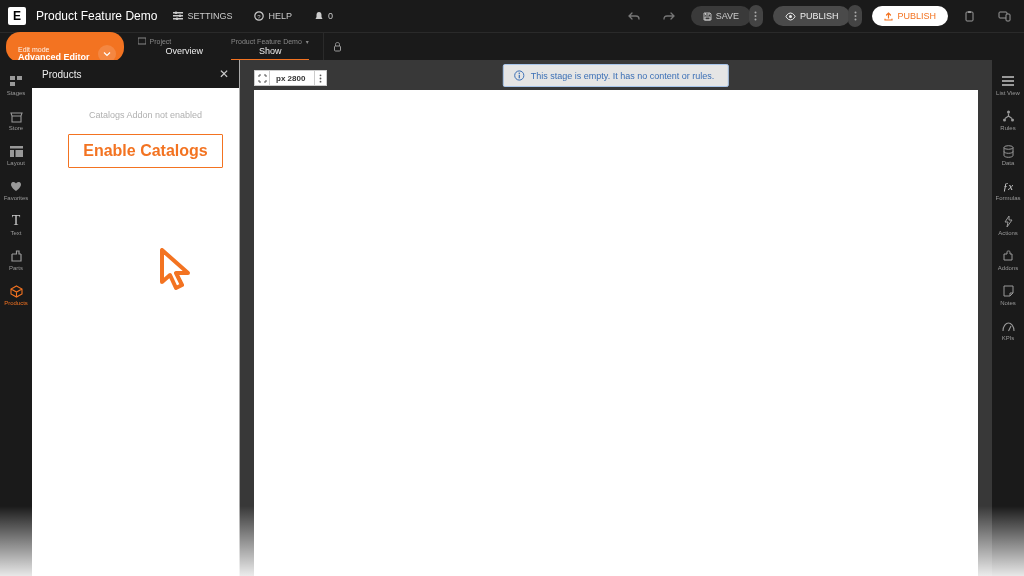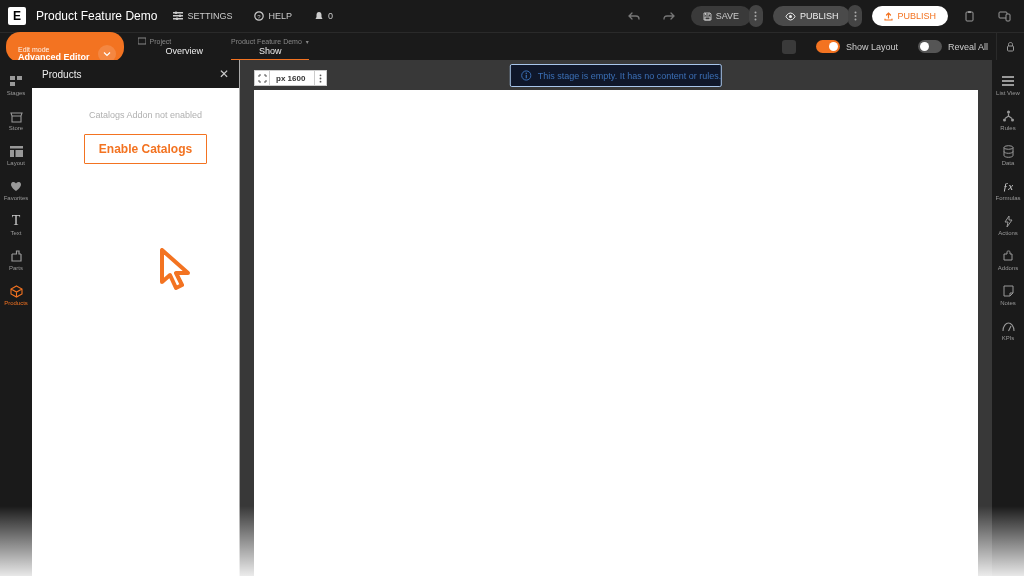--- a/index.html
+++ b/index.html
@@ -38,30 +38,30 @@
   .left-rail { width: 32px; background: #1a1a1a; display: flex; flex-direction: column; align-items: center; padding-top: 8px; gap: 2px; }
   .rail-item { width: 32px; padding: 6px 0 5px; display: flex; flex-direction: column; align-items: center; gap: 2px; cursor: pointer; color: #999; }
   .rail-item.active { color: #f37321; }
   .rail-item .ri-label { font-size: 6px; }
   .rail-icon { width: 14px; height: 14px; display:flex; align-items:center; justify-content:center; }
 
   .panel { width: 208px; background: #fff; color: #333; display: flex; flex-direction: column; border-right: 1px solid #aaa; }
   .panel-head { background: #1a1a1a; color: #eee; padding: 7px 10px; display: flex; align-items: center; justify-content: space-between; font-size: 10px; }
   .panel-body { padding: 22px 12px; display: flex; flex-direction: column; align-items: center; gap: 14px; margin-left: 20px; }
   .addon-text { font-size: 9px; color: #b0b0b0; }
-  .enable-btn { border: 1px solid #f37321; color: #f37321; background: #fff; padding: 7px 14px; font-size: 12px; font-weight: 600; cursor: pointer; border-radius: 1px; }
+  .enable-btn { border: 1px solid #f37321; color: #f37321; background: #fff; padding: 7px 14px; font-size: 16px; font-weight: 600; cursor: pointer; border-radius: 1px; }
   .cursor-svg { position: absolute; left: 158px; top: 188px; pointer-events: none; }
 
   .canvas-wrap { flex: 1; background: #383838; position: relative; padding: 10px 14px; }
   .ruler-bar { position: absolute; top: 10px; left: 14px; display: flex; align-items: center; gap: 0; }
   .ruler-btn { width: 16px; height: 16px; background: #fff; border: 1px solid #ccc; display:flex; align-items:center; justify-content:center; color:#333; font-size:8px; }
   .ruler-px { height: 16px; background: #fff; border: 1px solid #ccc; border-left: none; padding: 0 6px; font-size: 8px; color: #333; display:flex; align-items:center; flex-shrink:0;}
   .ruler-dots { width: 12px; height: 16px; background: #fff; border: 1px solid #ccc; border-left:none; display:flex; align-items:center; justify-content:center; color:#555;}
   .stage { position: absolute; top: 30px; left: 14px; right: 14px; bottom: 0; background: #fff; }
-  .banner { position: absolute; top: 4px; left: 50%; transform: translateX(-50%); background: #0f172a; border: 1px solid #a8c5ea; color: #3b6fb5; padding: 5px 0 5px 10px; font-size: 9px; border-radius: 2px; display: flex; align-items: center; gap: 6px; z-index: 5; }
+  .banner { position: absolute; top: 4px; left: 50%; transform: translateX(-50%); background: #e5e5e5; border: 1px solid #a8c5ea; color: #3b6fb5; padding: 5px 14px 5px 10px; font-size: 9px; border-radius: 2px; display: flex; align-items: center; gap: 6px; z-index: 5; }
   .fade { position:absolute; left:0; right:0; bottom:0; height:70px; background: linear-gradient(to top, rgba(255,255,255,.9), transparent); pointer-events:none; }
 
   .right-rail { width: 32px; background: #1a1a1a; display: flex; flex-direction: column; align-items: center; padding-top: 8px; gap: 2px; }
   .close-x { cursor:pointer; font-size: 12px; color:#ccc; }
   svg { display: block; }
 </style>
 </head>
 <body>
 
 <div class="topbar">
@@ -188,29 +188,20 @@
       </div>
     <div class="c2">Overview</div>
   </div>
   <div class="crumb active">
     <div class="c1">
         <span>Product Feature Demo</span>
         <span style="font-size:6px;">▾</span>
       </div>
     <div class="c2">Show</div>
   </div>
-  <div class="toggle-row">
-    <div class="checkbox"></div>
-    <div style="width:8px"></div>
-    <div class="switch on"></div>
-    <span>Show Layout</span>
-    <div style="width:8px"></div>
-    <div class="switch off"></div>
-    <span>Reveal All</span>
-  </div>
   <div class="lockbox">
     <svg width="11" height="11" viewBox="0 0 11 11">
         <rect x="2.5" y="5" width="6" height="5" rx="1" fill="none" stroke="#999" stroke-width="1"></rect>
         <path d="M3.5 5 L3.5 3.5 C3.5 2 4.5 1.5 5.5 1.5 C6.5 1.5 7.5 2 7.5 3.5 L7.5 5" fill="none" stroke="#999" stroke-width="1"></path>
       </svg>
   </div>
 </div>
 
 <div class="workspace" style="position:relative;">
 
@@ -295,21 +286,21 @@
         </span>
       <span>This stage is empty. It has no content or rules.</span>
     </div>
     <div class="ruler-bar">
       <div class="ruler-btn">
           <svg width="9" height="9" viewBox="0 0 9 9">
             <path d="M1 3 L1 1 L3 1 M6 1 L8 1 L8 3 M8 6 L8 8 L6 8 M3 8 L1 8 L1 6" fill="none" stroke="#555" stroke-width="1"></path>
           </svg>
         </div>
       <div class="ruler-px">
-          <b style="margin-right:3px;">px 1600</b>
+          <b style="margin-right:3px;">px 2800</b>
         </div>
       <div class="ruler-dots">
           <svg width="3" height="9" viewBox="0 0 3 9">
             <circle cx="1.5" cy="1.3" r="0.9" fill="#555"></circle>
             <circle cx="1.5" cy="4.5" r="0.9" fill="#555"></circle>
             <circle cx="1.5" cy="7.7" r="0.9" fill="#555"></circle>
           </svg>
         </div>
     </div>
     <div class="stage"></div>

